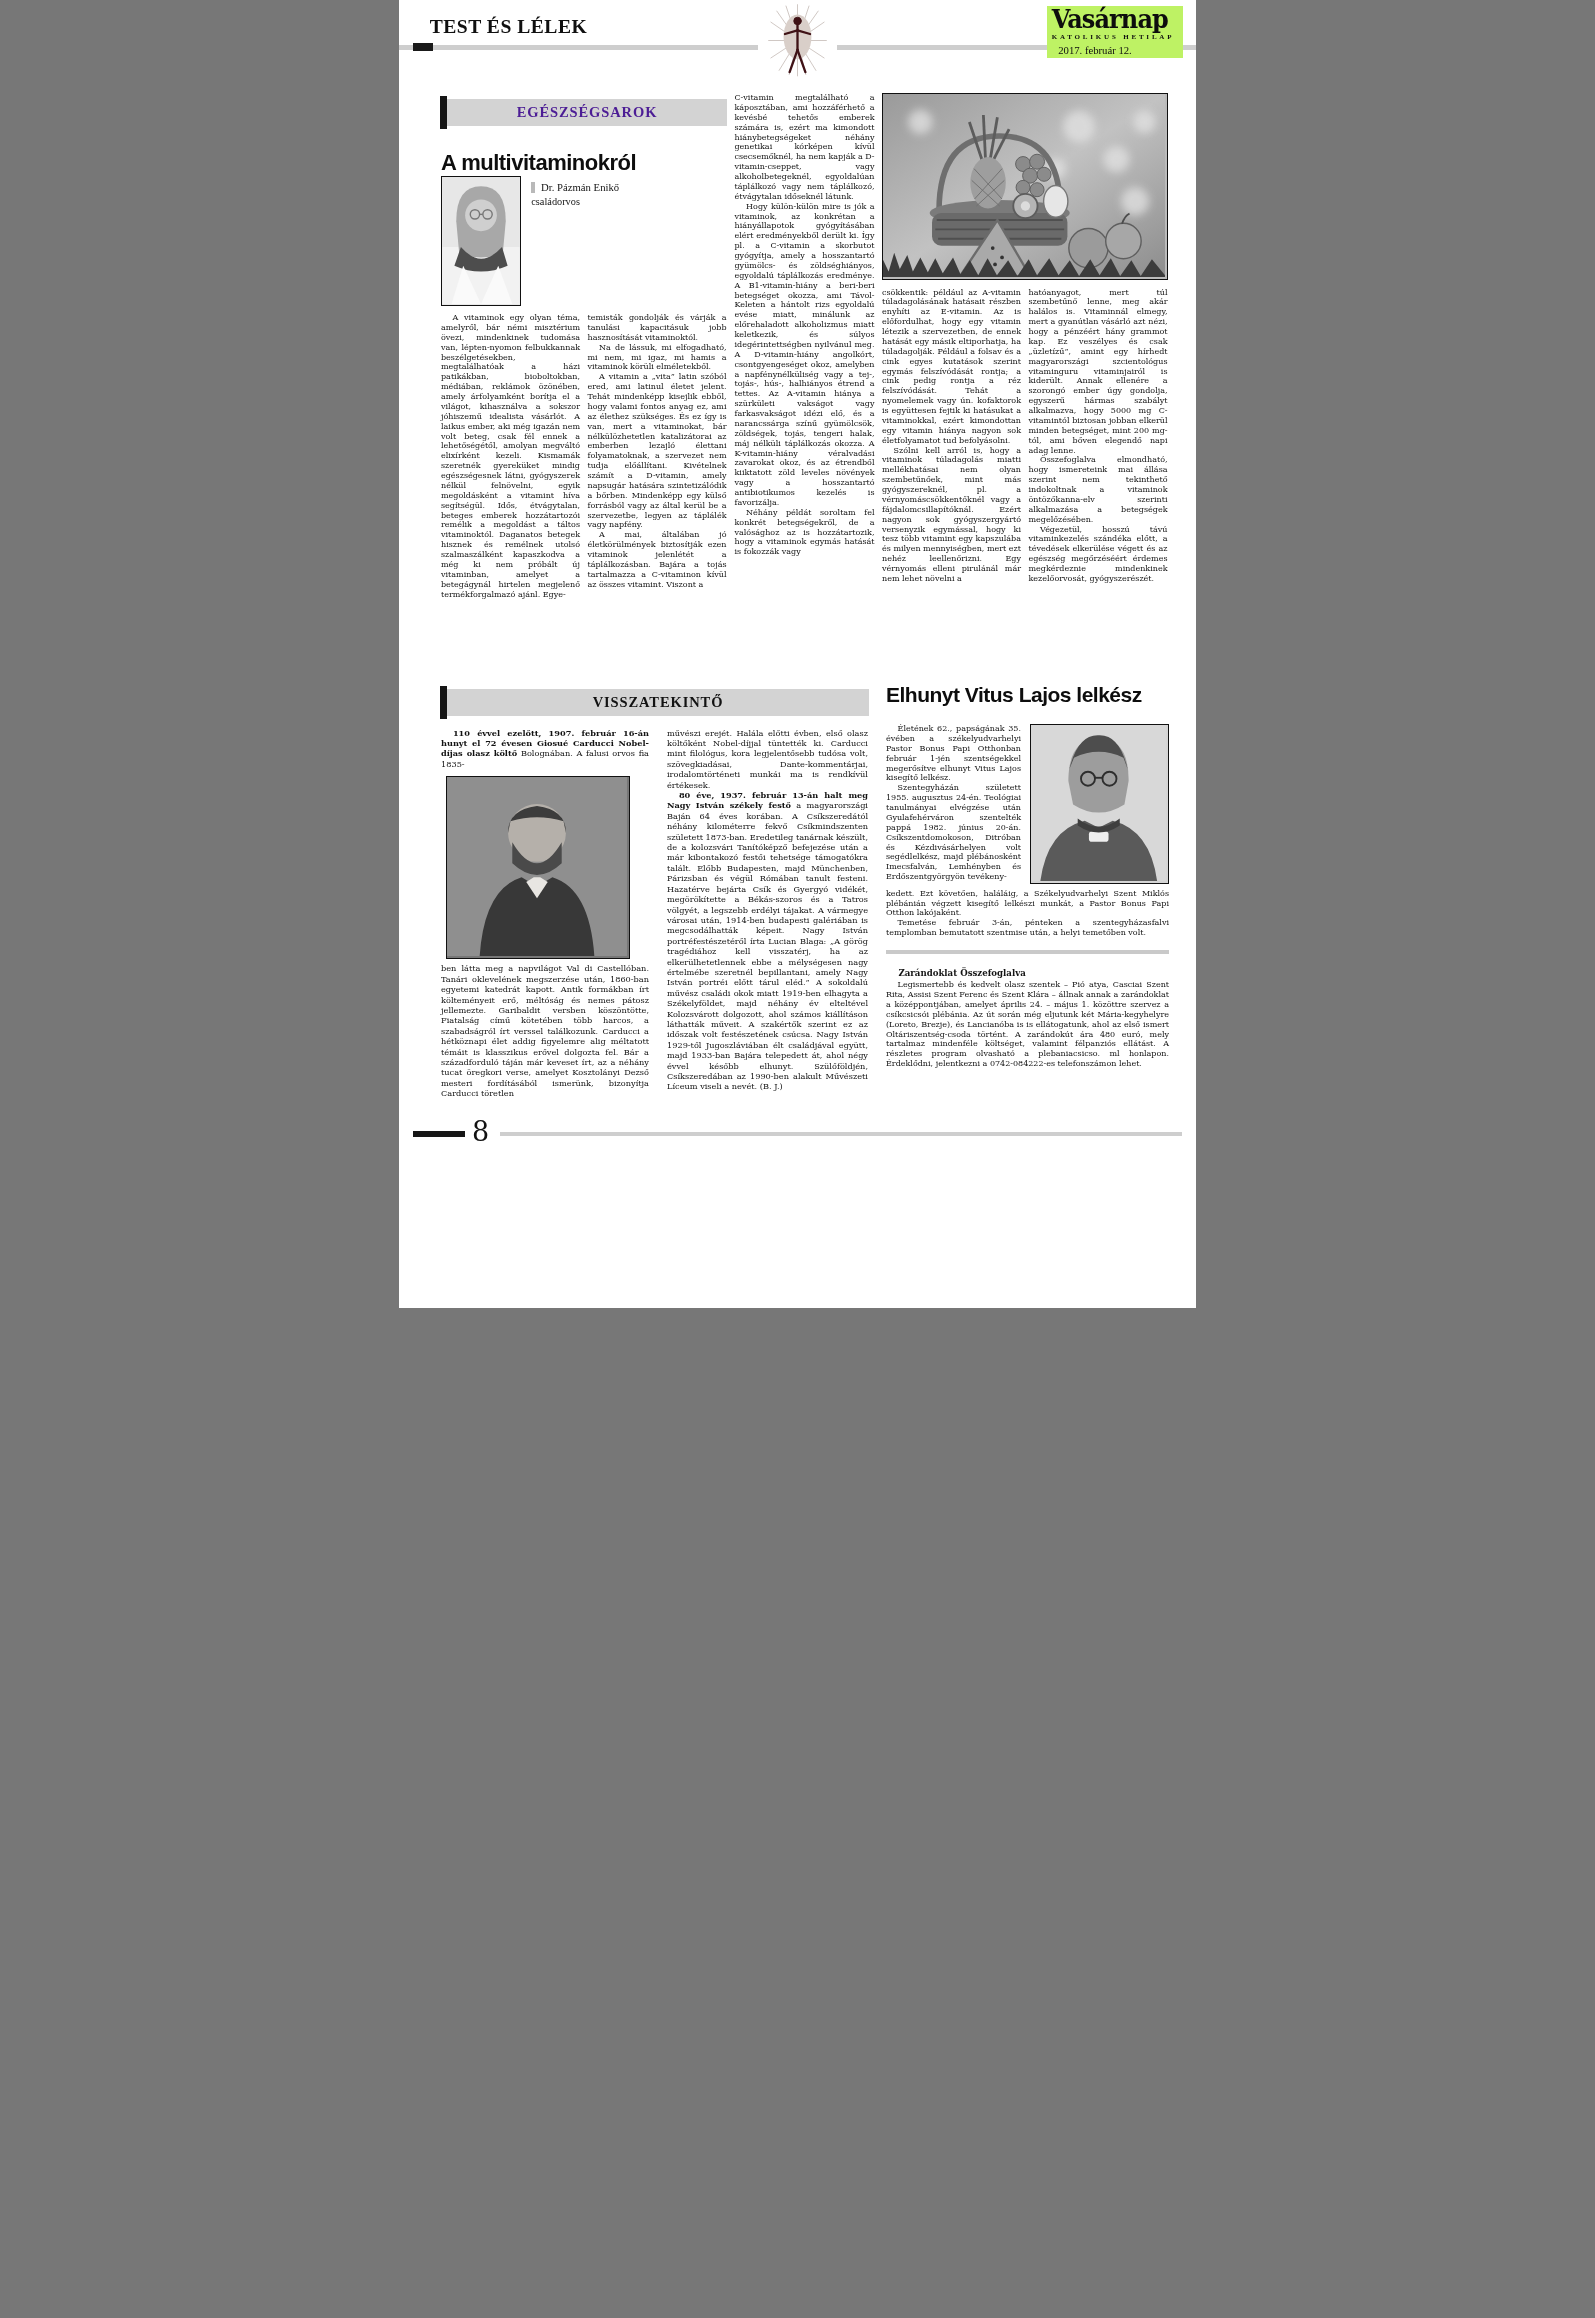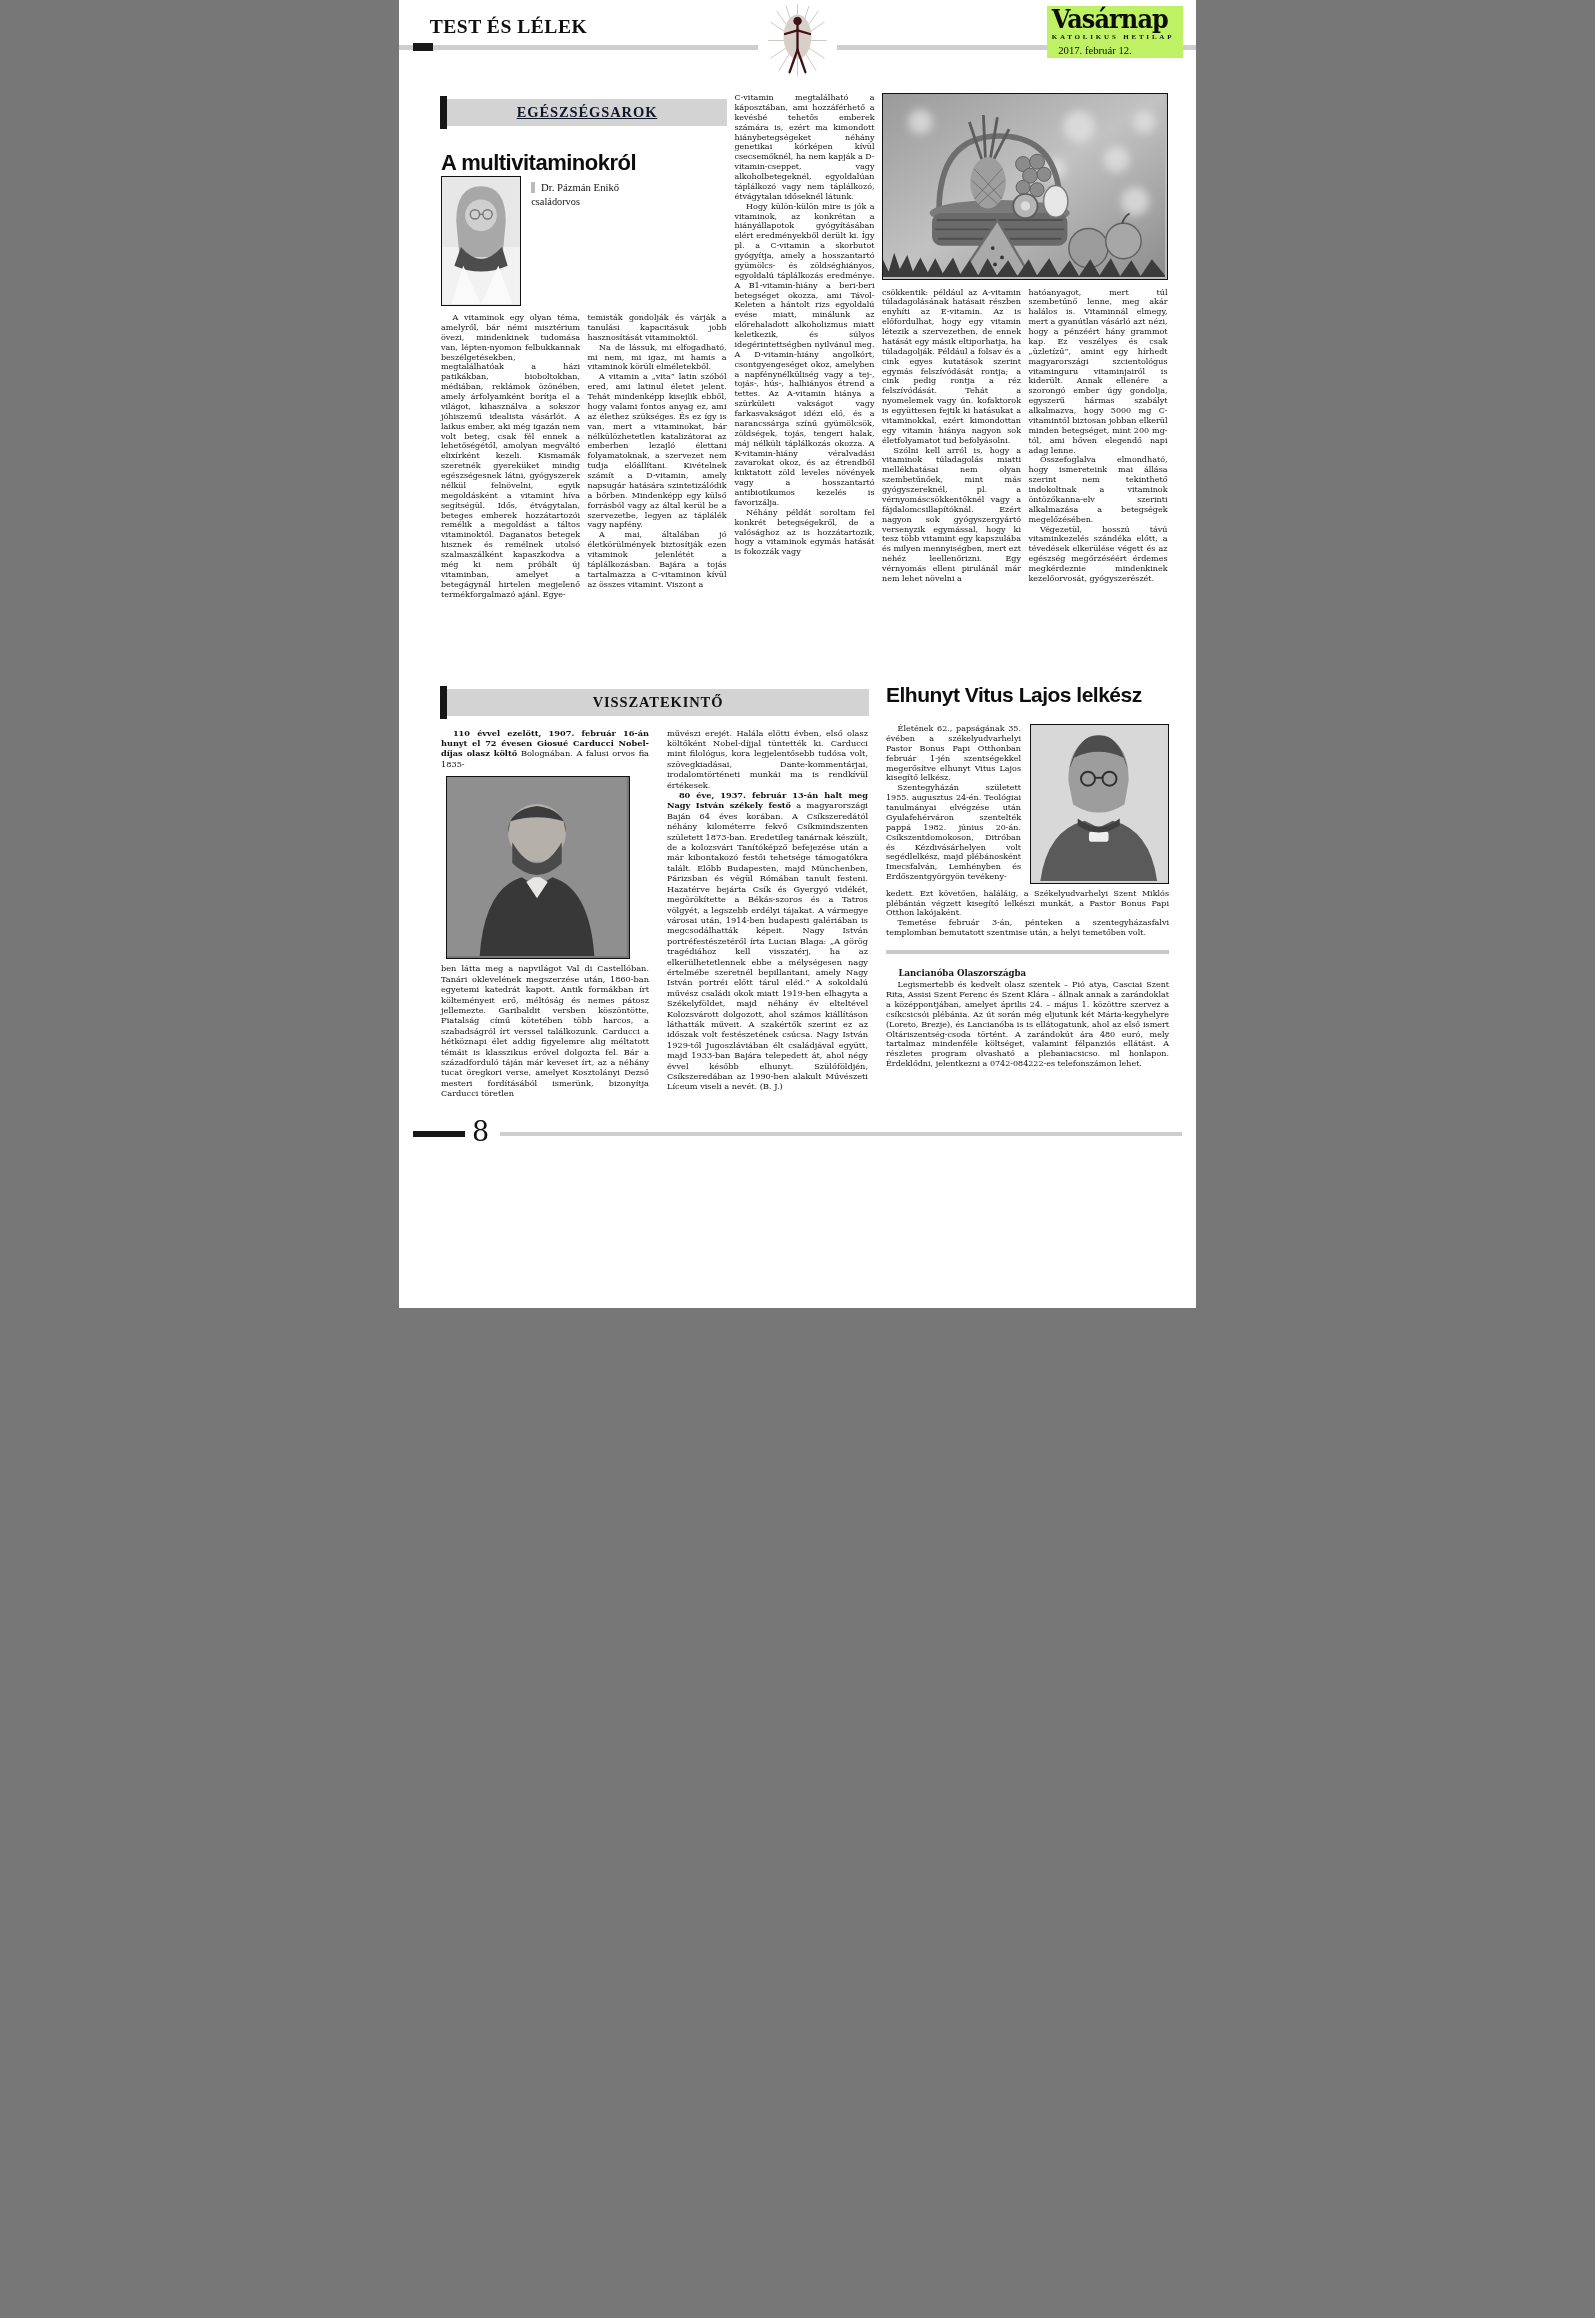--- a/index.html
+++ b/index.html
@@ -66,21 +66,21 @@
   .kicker-bar { position: relative; height: 27px; margin-top: 5.6px; }
   .kicker-black { position: absolute; left: -0.9px; top: -2.8px; width: 7px; height: 33px; background:#161616; }
   .kicker-gray  {
     position: absolute; left: 6px; right: 0; top: 0; height: 27px;
     background: #d3d3d3; display: flex; align-items: center; justify-content: center;
   }
   .kicker-text {
     font-family: "Liberation Serif", serif; font-weight: 700;
     font-size: 14.5px; letter-spacing: 0.9px;
   }
-  .kicker-text.maroon { color: #0f172a; text-decoration: underline; }
+  .kicker-text.maroon { color: #4c1d95; }
   .kicker-text.black  { color: #121212; }
   .art-title {
     margin-top: 24px;
     font-family: "Liberation Sans", sans-serif; font-weight: 700;
     font-size: 22px; letter-spacing: -0.5px; color: #0e0e0e;
   }
   .byline-row { display: flex; gap: 10.3px; }
   .author-photo {
     width: 80px; height: 130px; flex: none;
     border: 1.4px solid #111; background:#e9e9e9;
@@ -367,21 +367,21 @@
         </div>
       </div>
       <div class="obit-below bodytext">
           <p class="para noind">kedett. Ezt követően, haláláig, a Székelyudvarhelyi Szent Miklós plébánián végzett kisegítő lelkészi munkát, a Pastor Bonus Papi Otthon lakójaként.</p>
           <p class="para">Temetése február 3-án, pénteken a szentegyházasfalvi templomban bemutatott szentmise után, a helyi temetőben volt.</p>
         </div>
 
       <div class="gray-divider"></div>
 
       <div>
-        <div class="pilg-title">Lancianóba Olaszországba</div>
+        <div class="pilg-title">Zarándoklat Összefoglalva</div>
         <div class="pilg-body bodytext">
             <p class="para">Legismertebb és kedvelt olasz szentek – Pió atya, Casciai Szent Rita, Assisi Szent Ferenc és Szent Klára – állnak annak a zarándoklat a középpontjában, amelyet április 24. – május 1. közöttre szervez a csíkcsicsói plébánia. Az út során még eljutunk két Mária-kegyhelyre (Loreto, Brezje), és Lancianóba is is ellátogatunk, ahol az első ismert Oltáriszentség-csoda történt. A zarándokút ára 480 euró, mely tartalmaz mindenféle költséget, valamint félpanziós ellátást. A részletes program olvasható a plebaniacsicso. ml honlapon. Érdeklődni, jelentkezni a 0742-084222-es telefonszámon lehet.</p>
           </div>
       </div>
     </div>
   </div>
 
   <div class="footer">
     <div class="foot-black"></div>
     <div class="page-number">8</div>

